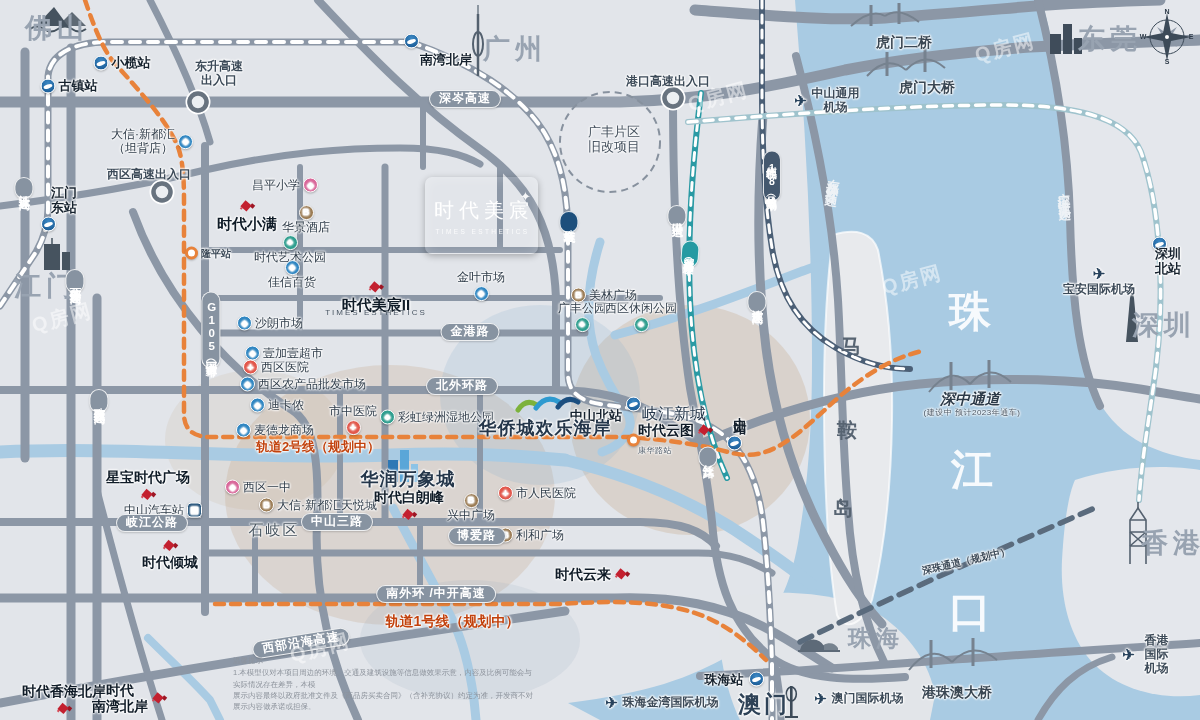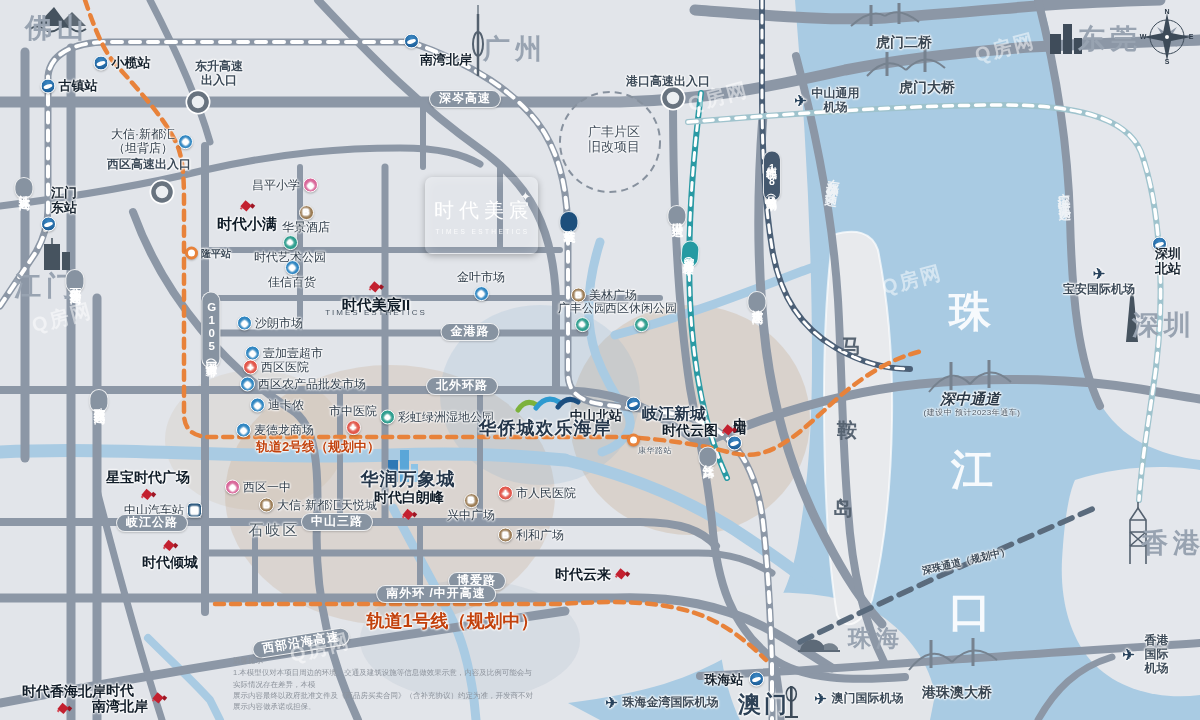--- a/index.html
+++ b/index.html
@@ -15,42 +15,42 @@
 
   .city{font-size:27px;font-weight:bold;color:#98a3b1;letter-spacing:5px;white-space:nowrap;}
   .fs23{font-size:23px;}
   .cityDark{font-size:23px;font-weight:bold;color:#2e4257;letter-spacing:3px;}
   .station{font-size:13px;font-weight:bold;color:#15212d;}
   .vert{writing-mode:vertical-rl;text-orientation:upright;letter-spacing:2px;}
   .poi{font-size:12px;color:#2f3c49;font-weight:500;}
   .times{font-size:14px;font-weight:bold;color:#0f1b27;}
   .fs15{font-size:15px;}
   .bold18{font-size:18px;font-weight:bold;color:#24364a;letter-spacing:1px;}
-  .bold16{font-size:16px;font-weight:bold;color:#24364a;text-align:center;}
+  .bold16{font-size:16px;font-weight:normal;color:#24364a;text-align:center;}
   .bold15{font-size:15px;font-weight:bold;color:#2c3a48;}
   .plain15{font-size:15px;color:#47545f;letter-spacing:2px;}
   .plain14{font-size:14px;font-weight:bold;color:#3a4753;}
   .plain13{font-size:13px;color:#434f5c;font-weight:500;}
   .plain12{font-size:12px;color:#3c4a58;font-weight:bold;}
   .small{font-size:10px;color:#3c4a58;font-weight:bold;}
   .tiny{font-size:8px;color:#4a5663;letter-spacing:.5px;}
   .ls{letter-spacing:2px;}
 
   .pill{background:#8793a1;border:1px solid rgba(255,255,255,.85);color:#fff;font-size:12px;
         font-weight:bold;border-radius:11px;padding:1px 9px;letter-spacing:1px;
         box-shadow:0 1px 2px rgba(0,0,0,.18);white-space:nowrap;}
   .pillv{writing-mode:vertical-rl;text-orientation:upright;padding:8px 2px;border-radius:10px;
          font-size:11.5px;letter-spacing:1px;}
   .navy{background:#1d4f7c;}
   .slate{background:#44586e;font-size:10.5px;padding:6px 2px;}
   .teal{background:#259aa2;font-size:10.5px;}
   .roadv{writing-mode:vertical-rl;text-orientation:upright;color:#eef2f6;font-weight:bold;
          font-size:12.5px;letter-spacing:3px;}
   .orangeL{color:#c2410c;font-weight:bold;font-size:13px;}
-  .fs14{font-size:18px;padding-left:31px;}
+  .fs14{font-size:14px;padding-left:31px;}
   .waterChar{font-size:42px;font-weight:bold;color:rgba(255,255,255,.9);}
   .islandChar{font-size:20px;font-weight:bold;color:#57async;color:#576472;}
   .compassL{font-size:7px;font-weight:bold;color:#2e3b49;}
   .wm{font-size:20px;font-weight:bold;color:rgba(255,255,255,.5);letter-spacing:2px;}
 
   .ic{width:15px;height:15px;border-radius:50%;border:1.5px solid #fff;flex:none;
       box-shadow:0 1px 2px rgba(0,0,0,.25);display:flex;align-items:center;justify-content:center;
       color:#fff;font-size:8px;font-weight:bold;box-sizing:border-box;}
   .ic-shop{background:#2f86c2;}
   .ic-hosp{background:#e2574b;font-size:11px;}
@@ -327,32 +327,32 @@
       <div class="lb poi halo" style="left: 537px; top: 493px; transform: translate(-50%, -50%);"><span class="ic ic-hosp">+</span><span>市人民医院</span></div>
       <div class="lb poi halo" style="left: 531px; top: 535px; transform: translate(-50%, -50%);"><span class="ic ic-brown">B</span><span>利和广场</span></div>
       <div class="lb bold16 halo" style="left: 674px; top: 414px; transform: translate(-50%, -50%);"><span>岐江新城</span></div>
       <div class="lb bold18 halo" style="left: 545px; top: 428px; transform: translate(-50%, -50%);"><span>华侨城欢乐海岸</span></div>
       <div class="lb poi halo" style="left: 163px; top: 510px; transform: translate(-50%, -50%);"><span>中山汽车站</span><span class="ic ic-bus">▣</span></div>
       <div class="lb plain15 halo" style="left: 274px; top: 530px; transform: translate(-50%, -50%);"><span>石岐区</span></div>
       <div class="lb plain13 halo" style="left: 614px; top: 140px; transform: translate(-50%, -50%);"><span>广丰片区
 旧改项目</span></div>
       <div class="lb plain12 halo" style="left: 219px; top: 74px; transform: translate(-50%, -50%);"><span>东升高速
 出入口</span></div>
-      <div class="lb plain12 halo" style="left: 128px; top: 165px; transform: translate(-50%, -50%); padding-left: 42px;"><span>西区高速出入口</span></div>
+      <div class="lb plain12 halo" style="left: 128px; top: 175px; transform: translate(-50%, -50%); padding-left: 42px;"><span>西区高速出入口</span></div>
       <div class="lb plain12 halo" style="left: 668px; top: 82px; transform: translate(-50%, -50%);"><span>港口高速出入口</span></div>
       <div class="lb plain12 halo" style="left: 826px; top: 101px; transform: translate(-50%, -50%);"><span class="ic ic-plane">✈</span><span>中山通用
 机场</span></div>
       <div class="lb plain12 halo col" style="left: 1099px; top: 281px; transform: translate(-50%, -50%);"><span class="ic ic-plane">✈</span><span>宝安国际机场</span></div>
       <div class="lb plain12 halo" style="left: 1147px; top: 655px; transform: translate(-50%, -50%);"><span class="ic ic-plane">✈</span><span>香港国际机场</span></div>
       <div class="lb plain12 halo" style="left: 661px; top: 703px; transform: translate(-50%, -50%);"><span class="ic ic-plane">✈</span><span>珠海金湾国际机场</span></div>
       <div class="lb plain12 halo" style="left: 858px; top: 699px; transform: translate(-50%, -50%);"><span class="ic ic-plane">✈</span><span>澳门国际机场</span></div>
       <div class="lb times fs15 halo col" style="left: 247px; top: 215px; transform: translate(-50%, -50%);"><span class="ic ic-times"></span><span>时代小满</span></div>
       <div class="lb times fs15 halo col" style="left: 376px; top: 296px; transform: translate(-50%, -50%);"><span class="ic ic-times"></span><span>时代美宸II</span></div>
       <div class="lb tiny ls" style="left: 376px; top: 313px; transform: translate(-50%, -50%);"><span>TIMES ESTHETICS</span></div>
-      <div class="lb times halo" style="left: 700px; top: 430px; transform: translate(-50%, -50%); text-align: center;"><span>时代云图</span><span class="ic ic-times"></span></div>
+      <div class="lb times halo" style="left: 676px; top: 430px; transform: translate(-50%, -50%); text-align: center;"><span>时代云图</span><span class="ic ic-times"></span></div>
       <div class="lb times halo col" style="left: 409px; top: 506px; transform: translate(-50%, -50%);"><span>时代白朗峰</span><span class="ic ic-times"></span></div>
       <div class="lb times halo" style="left: 593px; top: 574px; transform: translate(-50%, -50%); text-align: center;"><span>时代云来</span><span class="ic ic-times"></span></div>
       <div class="lb times halo col" style="left: 170px; top: 554px; transform: translate(-50%, -50%);"><span class="ic ic-times"></span><span>时代倾城</span></div>
       <div class="lb times halo col" style="left: 148px; top: 486px; transform: translate(-50%, -50%);"><span>星宝时代广场</span><span class="ic ic-times"></span></div>
       <div class="lb times halo col" style="left: 64px; top: 692px; transform: translate(-50%, -50%); margin-top: 8px;"><span>时代香海北岸</span><span class="ic ic-times"></span></div>
       <div class="lb times halo" style="left: 130px; top: 698px; transform: translate(-50%, -50%);"><span>时代
 南湾北岸</span><span class="ic ic-times"></span></div>
       <div class="lb pill" style="left: 465px; top: 99px; transform: translate(-50%, -50%);">
         <span>深岑高速</span>
       </div>
@@ -361,21 +361,21 @@
       </div>
       <div class="lb pill" style="left: 462px; top: 386px; transform: translate(-50%, -50%);">
         <span>北外环路</span>
       </div>
       <div class="lb pill" style="left: 337px; top: 522px; transform: translate(-50%, -50%);">
         <span>中山三路</span>
       </div>
       <div class="lb pill" style="left: 152px; top: 523px; transform: translate(-50%, -50%);">
         <span>岐江公路</span>
       </div>
-      <div class="lb pill" style="left: 477px; top: 581px; transform: translate(-50%, -50%); padding-left: 8px;">
+      <div class="lb pill" style="left: 477px; top: 536px; transform: translate(-50%, -50%); padding-left: 8px;">
         <span>博爱路</span>
       </div>
       <div class="lb pill" style="left: 436px; top: 594px; transform: translate(-50%, -50%);">
         <span>南外环 /中开高速</span>
       </div>
       <div class="lb pill" style="left: 301px; top: 643px; transform: translate(-50%, -50%) rotate(-9deg);">
         <span>西部沿海高速</span>
       </div>
       <div class="lb pill pillv" style="left: 24px; top: 188px; transform: translate(-50%, -50%);">
         <span>江珠高速</span>

